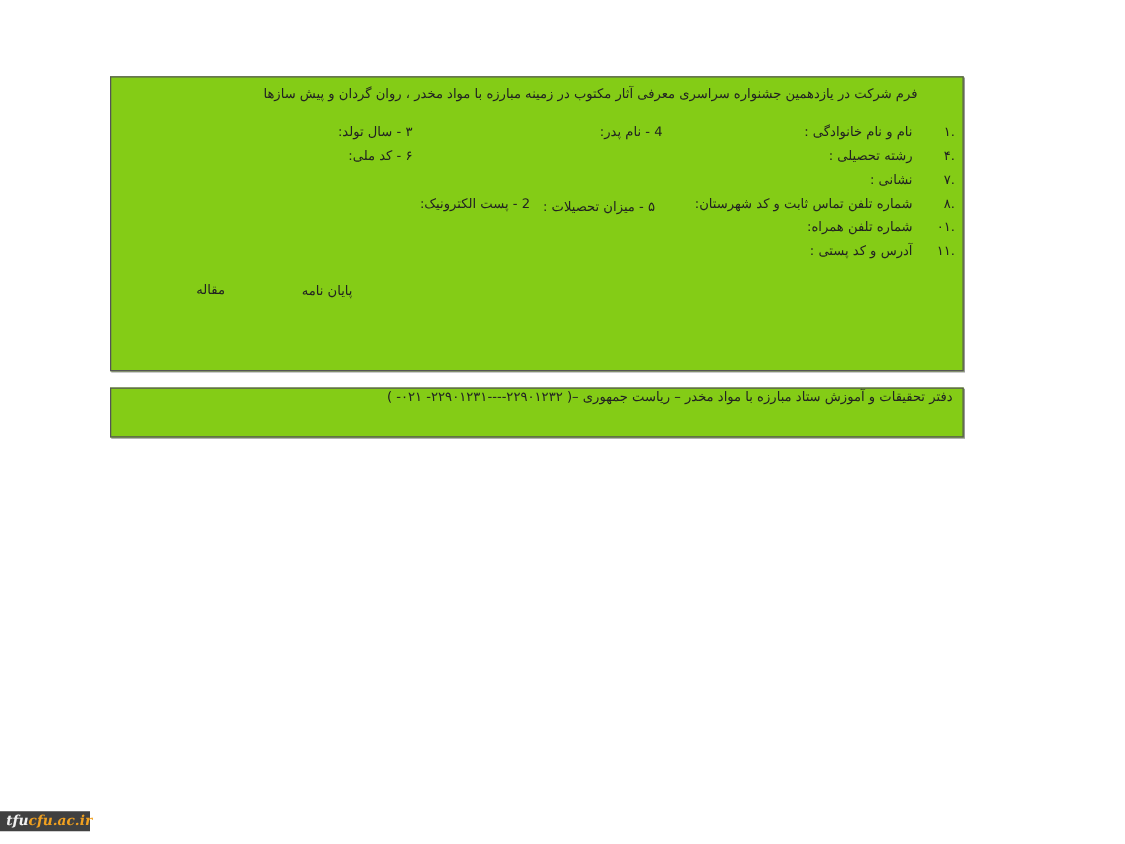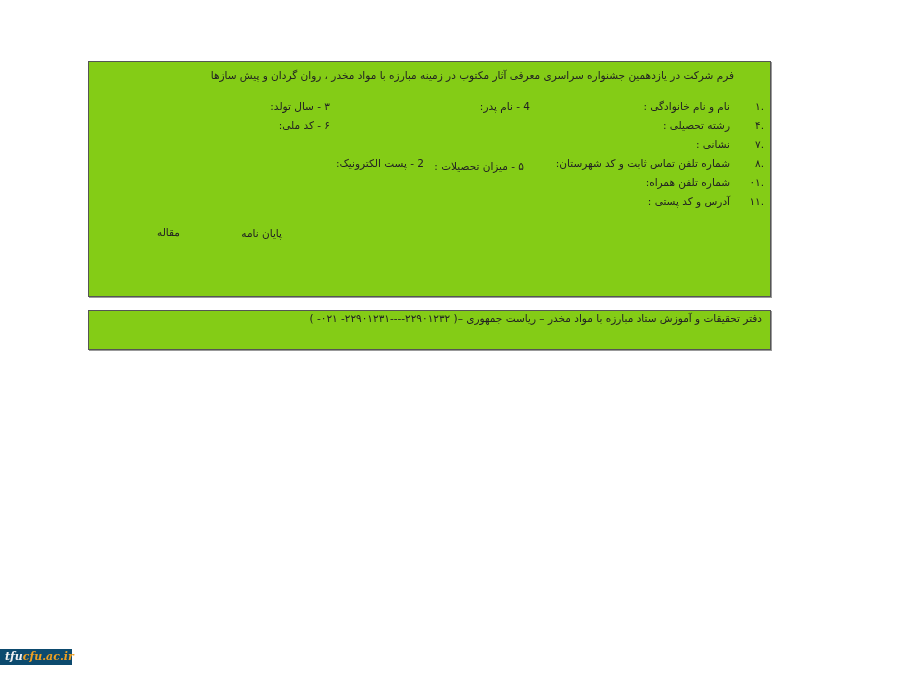--- a/index.html
+++ b/index.html
@@ -47,21 +47,21 @@
     white-space: nowrap;
     direction: rtl;
     line-height: 14px;
   }
   .logo {
     position: absolute;
     left: 0;
     top: 649px;
     width: 72px;
     height: 16px;
-    background: #0c4a6e;
+    background: #404040;
     direction: ltr;
     font-family: "DejaVu Serif", serif;
     font-style: italic;
     font-weight: bold;
     font-size: 11px;
     line-height: 16px;
     padding-left: 5px;
     box-sizing: border-box;
   }
   .logo .a { color: #f1f1f1; }

